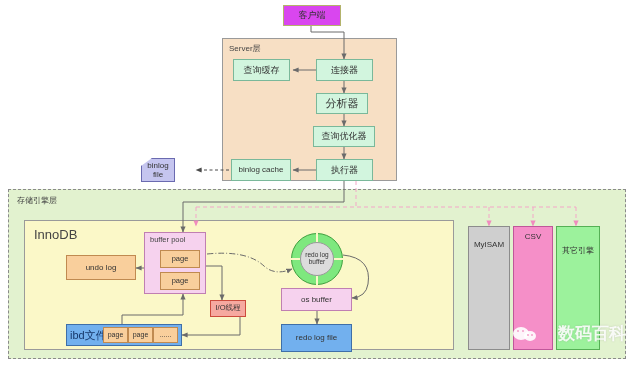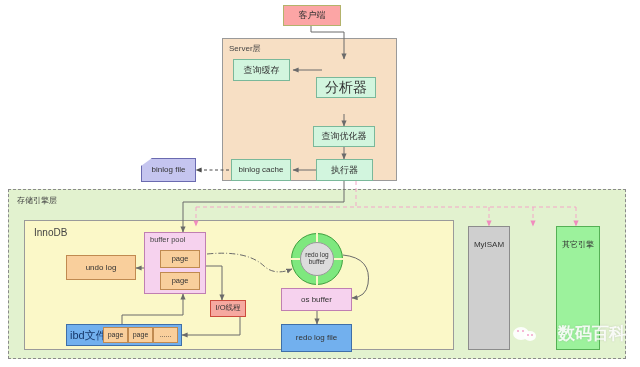--- a/index.html
+++ b/index.html
@@ -25,21 +25,21 @@
     background:#f7dfc4;border:1px solid #9a9a9a;
   }
   .c-storage{
     background:#e2f2cf;border:1px dashed #8a8a8a;
   }
   .c-innodb{
     background:#fbf8c8;border:1px solid #9a9a9a;
   }
 
   
-  .n-client{background:#fca5a5;border:1px solid #b3b36b;}
+  .n-client{background:#d946ef;border:1px solid #b3b36b;}
   .n-mint{background:#d2f5de;border:1px solid #7ab89a;}
   .n-bpool{background:#f6d2ee;border:1px solid #c07fb2;}
   .n-page{background:#f9cf9c;border:1px solid #c08a50;}
   .n-undo{background:#f9cf9c;border:1px solid #c08a50;}
   .n-io{background:#f6a9a0;border:1px solid #cc4b3c;}
   .n-blue{background:#72b0ee;border:1px solid #3f6fa8;}
   .n-osbuf{background:#f6d2ee;border:1px solid #c07fb2;}
   .n-gray{background:#cfcfcf;border:1px solid #8c8c8c;}
   .n-pink{background:#f58fc8;border:1px solid #c0579a;}
   .n-green{background:#9cf29c;border:1px solid #55b055;}
@@ -85,21 +85,21 @@
 
 <div id="stage">
 
   <div class="box c-server" style="left:222px;top:38px;width:175px;height:143px;"></div>
   <div class="lbl" style="left:229px;top:43px;font-size:8px;">Server层</div>
 
   <div class="box c-storage" style="left:8px;top:189px;width:618px;height:170px;"></div>
   <div class="lbl" style="left:17px;top:195px;font-size:8px;">存储引擎层</div>
 
   <div class="box c-innodb" style="left:24px;top:220px;width:430px;height:130px;"></div>
-  <div class="lbl" style="left:34px;top:227px;font-size:10px;">InnoDB</div>
+  <div class="lbl" style="left:34px;top:227px;font-size:13px;">InnoDB</div>
 
   <svg class="ov">
     <defs>
       <marker id="ah" markerWidth="7" markerHeight="7" refX="5.6" refY="2.6" orient="auto" markerUnits="userSpaceOnUse">
         <path d="M0,0 L6,2.6 L0,5.2 z" fill="#4a4a4a"></path>
       </marker>
       <marker id="ahp" markerWidth="7" markerHeight="7" refX="5.6" refY="2.6" orient="auto" markerUnits="userSpaceOnUse">
         <path d="M0,0 L6,2.6 L0,5.2 z" fill="#f08cbe"></path>
       </marker>
       <marker id="ahg" markerWidth="7" markerHeight="7" refX="5.6" refY="2.6" orient="auto" markerUnits="userSpaceOnUse">
@@ -150,26 +150,27 @@
       <path d="M196,207 L196,226" marker-end="url(#ahp)"></path>
       <path d="M489,207 L489,226" marker-end="url(#ahp)"></path>
       <path d="M533,207 L533,226" marker-end="url(#ahp)"></path>
       <path d="M576,207 L576,226" marker-end="url(#ahp)"></path>
     </g>
   </svg>
 
   <div class="box n-client" style="left:283px;top:5px;width:58px;height:21px;font-size:9px;">客户端</div>
 
   <div class="box n-mint" style="left:233px;top:59px;width:57px;height:22px;font-size:9px;">查询缓存</div>
-  <div class="box n-mint" style="left:316px;top:77px;width:60px;height:21px;font-size:14px;">分析器</div>
+  <div class="box n-mint" style="left:316px;top:59px;width:57px;height:22px;font-size:9px;">连接器</div>
+  <div class="box n-mint" style="left:316px;top:93px;width:52px;height:21px;font-size:11px;">分析器</div>
   <div class="box n-mint" style="left:313px;top:126px;width:62px;height:21px;font-size:9px;">查询优化器</div>
   <div class="box n-mint" style="left:231px;top:159px;width:60px;height:22px;font-size:8px;">binlog cache</div>
   <div class="box n-mint" style="left:316px;top:159px;width:57px;height:22px;font-size:9px;">执行器</div>
 
-  <div class="box n-binlogfile" style="left:141px;top:158px;width:55px;height:24px;font-size:8px;">binlog file</div>
+  <div class="box n-binlogfile" style="left:141px;top:158px;width:34px;height:24px;font-size:8px;">binlog file</div>
 
   <div class="box n-bpool" style="left:144px;top:232px;width:62px;height:62px;"></div>
   <div class="lbl" style="left:150px;top:235px;font-size:7.5px;">buffer pool</div>
   <div class="box n-page" style="left:160px;top:250px;width:40px;height:18px;font-size:7.5px;">page</div>
   <div class="box n-page" style="left:160px;top:272px;width:40px;height:18px;font-size:7.5px;">page</div>
 
   <div class="box n-undo" style="left:66px;top:255px;width:70px;height:25px;font-size:8px;">undo log</div>
 
   <div class="box n-io" style="left:210px;top:300px;width:36px;height:17px;font-size:7.5px;">I/O线程</div>
 
@@ -184,21 +185,22 @@
   <div class="ring-notch" style="left:316px;top:276px;width:2px;height:9px;"></div>
   <div class="ring-notch" style="left:291px;top:258px;width:9px;height:2px;"></div>
   <div class="ring-notch" style="left:334px;top:258px;width:9px;height:2px;"></div>
   <div class="ring-core" style="left:300px;top:242px;width:34px;height:34px;font-size:6.5px;">redo log buffer</div>
 
   <div class="box n-osbuf" style="left:281px;top:288px;width:71px;height:23px;font-size:8px;">os buffer</div>
 
   <div class="box n-blue" style="left:281px;top:324px;width:71px;height:28px;font-size:8px;">redo log file</div>
 
   <div class="box n-gray" style="left:468px;top:226px;width:42px;height:124px;font-size:8px;align-items:flex-start;padding-top:13px;">MyISAM</div>
-  <div class="box n-green" style="left:556px;top:226px;width:44px;height:124px;font-size:8px;align-items:flex-start;padding-top:13px;">其它引擎</div>
+  <div class="box n-pink" style="left:513px;top:226px;width:40px;height:124px;font-size:8px;align-items:flex-start;padding-top:5px;">CSV</div>
+  <div class="box n-green" style="left:556px;top:226px;width:44px;height:124px;font-size:8px;align-items:flex-start;padding-top:19px;">其它引擎</div>
 
   <div class="wm" style="left:513px;top:322px;">
     <span class="wm-logo">
       <span class="wm-b1"></span>
       <span class="wm-b2"></span>
       <span class="wm-e" style="left:4px;top:5px;"></span>
       <span class="wm-e" style="left:9px;top:5px;"></span>
       <span class="wm-e" style="left:14px;top:9px;"></span>
       <span class="wm-e" style="left:18px;top:9px;"></span>
     </span>

